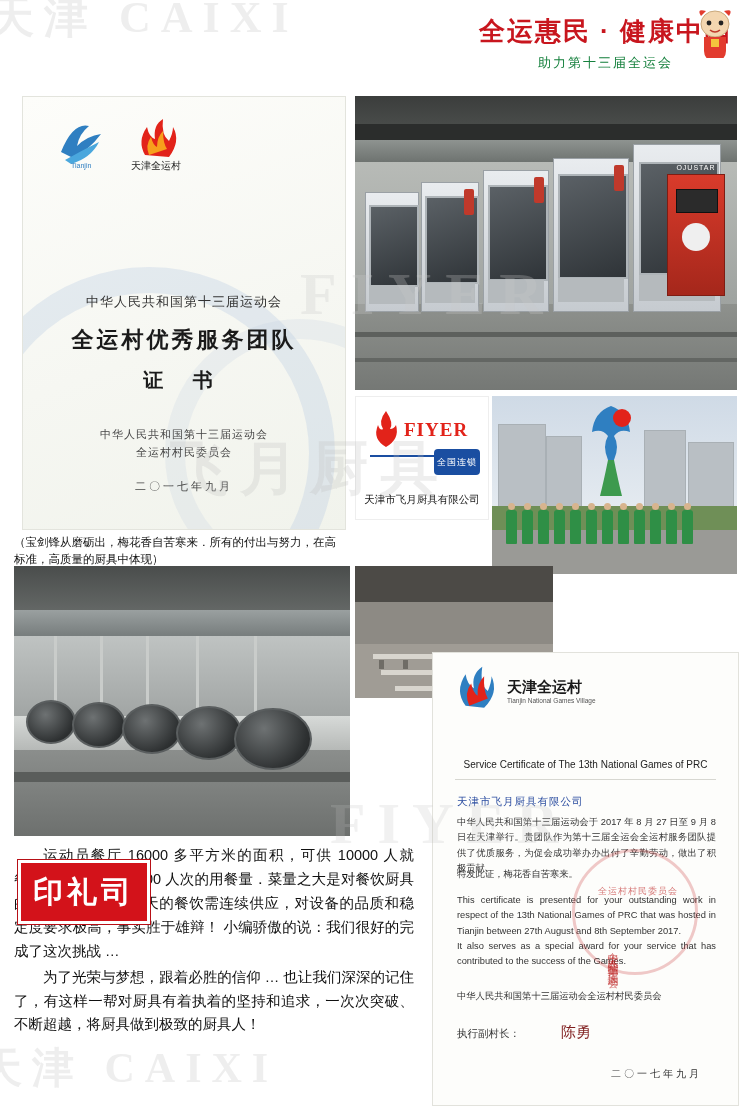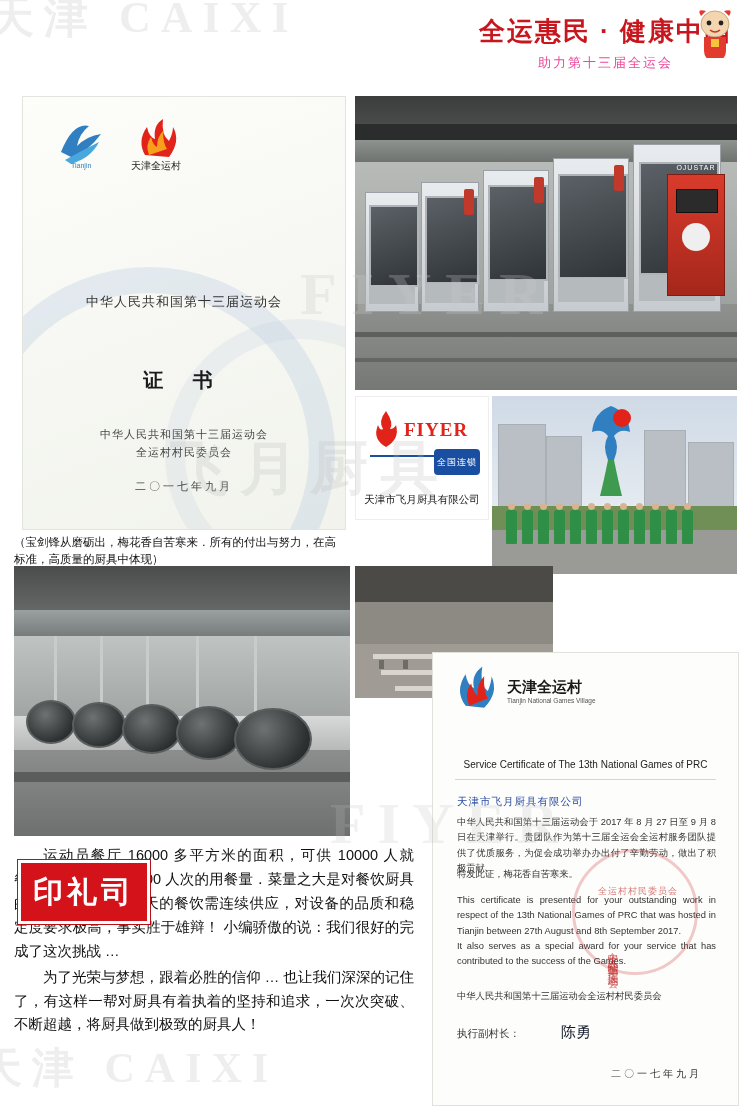--- a/index.html
+++ b/index.html
@@ -29,21 +29,21 @@
   .wm .w4{left:330px;top:790px;font-size:58px;letter-spacing:12px;color:rgba(190,190,190,0.22);}
   .wm .w5{left:-20px;top:1040px;font-size:42px;letter-spacing:10px;color:rgba(170,170,170,0.20);}
 
   
   .header{position:absolute;right:18px;top:14px;text-align:center;z-index:12;}
   .header .hline1{
     color:#c8161e;font-size:26px;font-weight:bold;letter-spacing:2px;
     font-family:"Liberation Sans","DejaVu Sans",sans-serif;
   }
   .header .hline2{
-    color:#ec4899;font-size:13px;letter-spacing:2px;margin-top:5px;
+    color:#15803d;font-size:13px;letter-spacing:2px;margin-top:5px;
   }
   .mascot{
     position:absolute;right:-6px;top:-8px;width:46px;height:52px;
   }
 
   
   .cert1{
     position:absolute;left:22px;top:96px;width:322px;height:432px;
     background:linear-gradient(160deg,#fdfdfa 0%,#f6f7f2 55%,#f1f3ec 100%);
     border:1px solid #e3e4dd;z-index:5;overflow:hidden;
@@ -164,21 +164,21 @@
   .cert2 .c2co{position:absolute;left:24px;top:142px;font-size:10.5px;color:#2b4da0;letter-spacing:1px;}
   .cert2 p{
     position:absolute;left:24px;right:22px;margin:0;font-size:9.3px;color:#333;line-height:1.65;text-align:justify;
   }
   .cert2 .p1{top:162px;}
   .cert2 .p2{top:214px;}
   .cert2 .p3{top:240px;}
   .cert2 .p4{top:286px;}
   .cert2 .c2sign1{position:absolute;left:24px;top:336px;font-size:9.3px;color:#333;line-height:1.6;width:220px;}
   .cert2 .c2sign2{position:absolute;left:24px;top:374px;font-size:10.5px;color:#333;}
-  .cert2 .c2sign3{position:absolute;left:128px;top:370px;font-size:15px;color:#0f172a;font-family:"Liberation Serif",serif;}
+  .cert2 .c2sign3{position:absolute;left:128px;top:370px;font-size:15px;color:#7f1d1d;font-family:"Liberation Serif",serif;}
   .cert2 .c2date{position:absolute;right:36px;bottom:24px;font-size:10px;color:#333;letter-spacing:3px;}
   .cert2 .stamp{
     position:absolute;right:40px;top:196px;width:120px;height:120px;border-radius:50%;
     border:3px solid rgba(200,40,40,0.45);opacity:.55;
   }
   .cert2 .stamp-txt{
     position:absolute;right:44px;top:232px;width:112px;text-align:center;
     color:rgba(190,35,35,0.6);font-size:9px;letter-spacing:1px;
   }
   .cert2 .vstamp{
@@ -233,20 +233,21 @@
         <path d="M10 44 Q28 34 44 26 Q36 42 16 48 Z" fill="#4aa7dd"></path>
         <text x="16" y="52" font-size="7" fill="#2f7fc1" font-family="Liberation Sans, sans-serif">Tianjin</text>
       </svg>
       <svg class="logo-flame" viewBox="0 0 96 56">
         <path d="M18 40 Q10 26 20 12 Q22 22 28 24 Q26 10 36 4 Q34 20 42 26 Q46 18 46 12 Q54 26 42 42 Z" fill="#e2231a"></path>
         <path d="M22 40 Q18 30 24 22 Q26 30 30 32 Q30 22 36 16 Q36 28 40 34 Z" fill="#f7a01c"></path>
         <text x="4" y="54" font-size="10" fill="#222" font-family="Liberation Sans, sans-serif">天津全运村</text>
       </svg>
     </div>
     <div class="c-t1">中华人民共和国第十三届运动会</div>
+    <div class="c-t2">全运村优秀服务团队</div>
     <div class="c-t3">证 书</div>
     <div class="c-t4">中华人民共和国第十三届运动会</div>
     <div class="c-t5">全运村村民委员会</div>
     <div class="c-t6">二〇一七年九月</div>
   </div>
 
   <div class="caption">（宝剑锋从磨砺出，梅花香自苦寒来．所有的付出与努力，在高标准，高质量的厨具中体现）</div>
 
   <div class="ph-ovens">
     <div class="ceil"></div>

